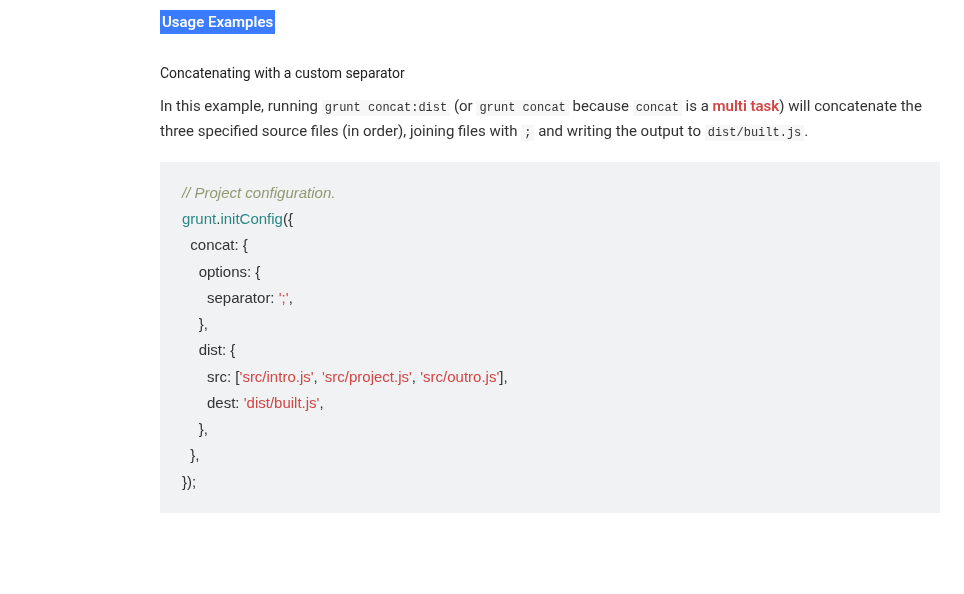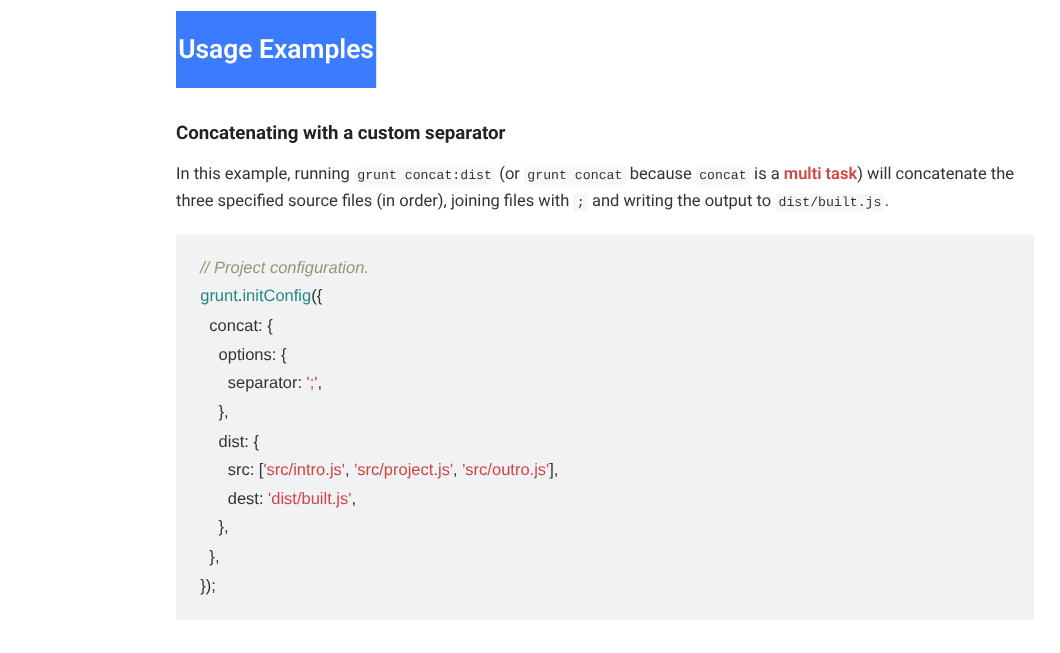--- a/index.html
+++ b/index.html
@@ -12,28 +12,28 @@
       padding: 10px 0;
     }
     .container {
       max-width: 780px;
       margin: 0 0 0 160px;
     }
     .highlighted-heading {
       display: inline-block;
       background: #3b7cff;
       color: #fff;
-      font-size: 24px;
+      font-size: 15px;
       font-weight: 600;
-      padding: 16px 2px;
+      padding: 0 2px;
       margin-bottom: 28px;
     }
     .section-title {
-      font-size: 17px;
-      font-weight: 700;
+      font-size: 14px;
+      font-weight: 400;
       color: #222;
       margin-bottom: 10px;
     }
     .para {
       font-size: 15px;
       color: #333;
       margin-bottom: 18px;
       line-height: 1.65;
     }
     .code-inline {

